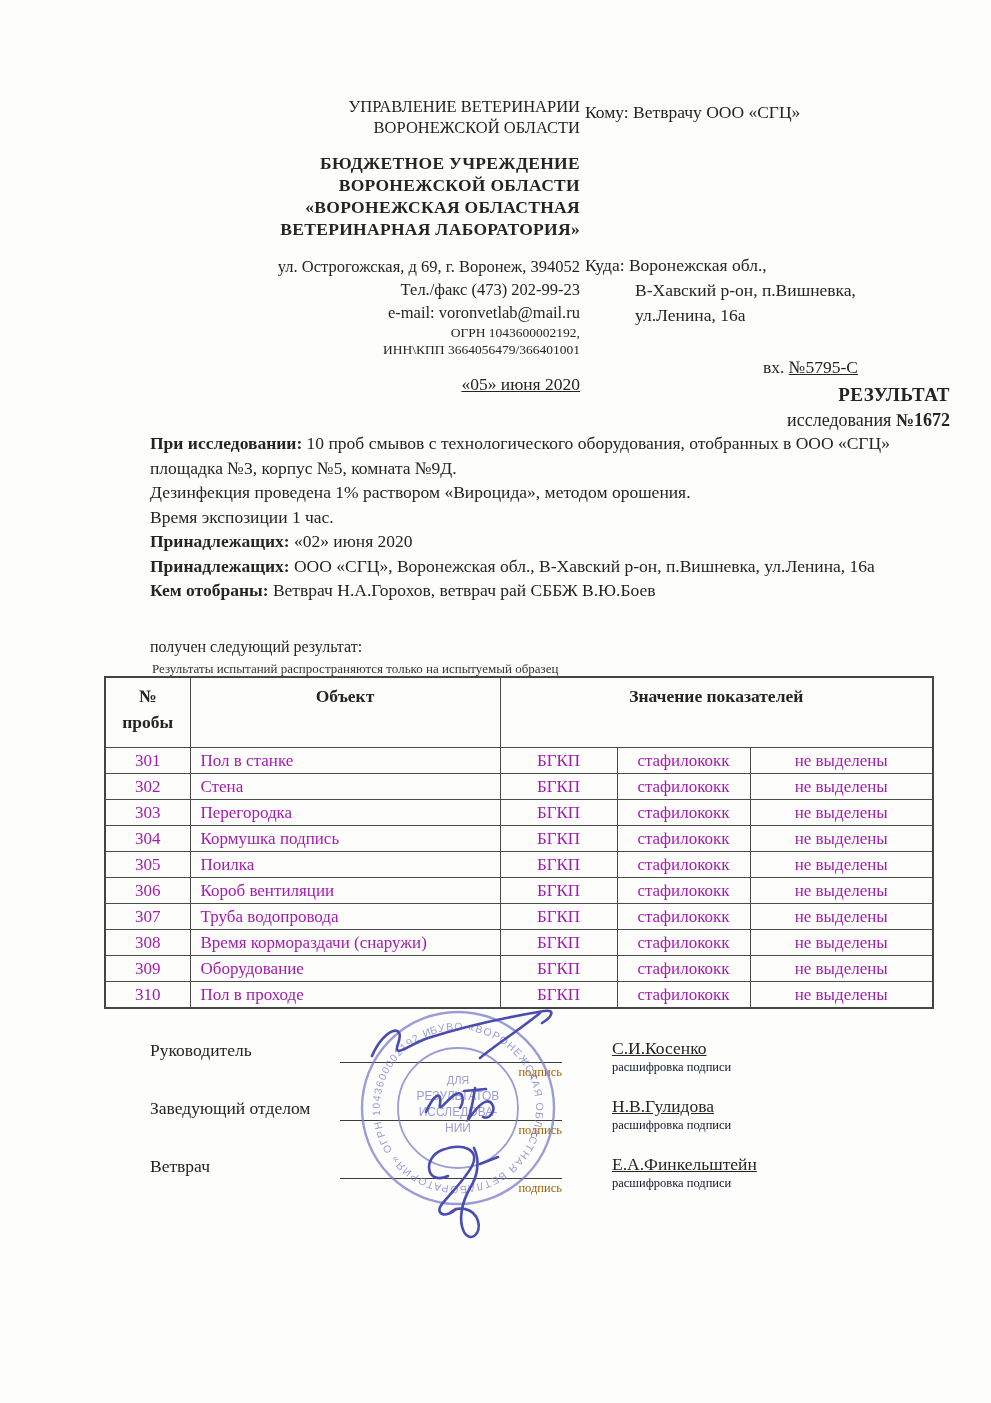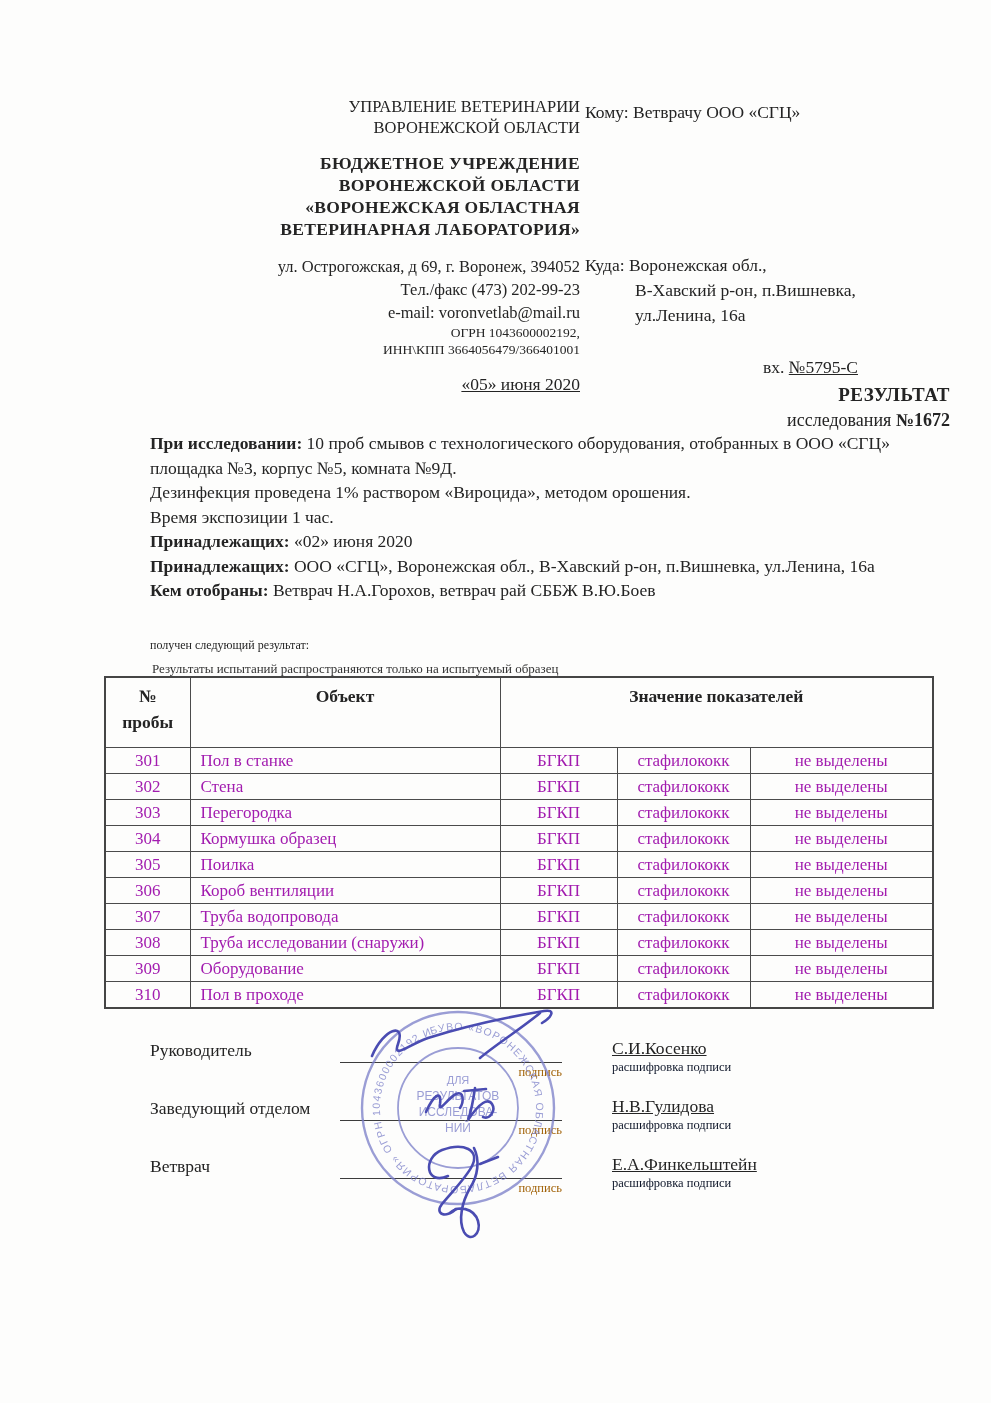--- a/index.html
+++ b/index.html
@@ -28,21 +28,21 @@
   .incoming .num{text-decoration:underline;}
   
   .doc-title{position:absolute;left:150px;top:384px;width:800px;text-align:right;}
   .doc-title .t1{font-weight:bold;font-size:19px;letter-spacing:.5px;}
   .doc-title .t2{font-size:18px;margin-top:4px;}
   .doc-title .t2 b{font-weight:bold;}
   
   .body-text{position:absolute;left:150px;top:431px;width:800px;font-size:17.5px;line-height:24.5px;}
   .body-text p{margin:0;}
   .body-text b{font-weight:bold;}
-  .result-intro{position:absolute;left:150px;top:638px;font-size:12px;}
+  .result-intro{position:absolute;left:150px;top:638px;font-size:16px;}
   .disclaimer{position:absolute;left:152px;top:661px;font-size:13px;color:#333;}
   
   .results-table{
     position:absolute;left:104px;top:676px;width:828px;
     border-collapse:collapse;table-layout:fixed;
     font-size:17px;
   }
   .results-table th,.results-table td{border:1px solid #4b4b4b;}
   .results-table{border:2px solid #454545;}
   .results-table thead th{
@@ -153,21 +153,21 @@
         </tr>
         <tr>
           <td class="c-num">303</td>
           <td class="c-object">Перегородка</td>
           <td class="c-ind1">БГКП</td>
           <td class="c-ind2">стафилококк</td>
           <td class="c-value">не выделены</td>
         </tr>
         <tr>
           <td class="c-num">304</td>
-          <td class="c-object">Кормушка образец</td>
+          <td class="c-object">Кормушка подпись</td>
           <td class="c-ind1">БГКП</td>
           <td class="c-ind2">стафилококк</td>
           <td class="c-value">не выделены</td>
         </tr>
         <tr>
           <td class="c-num">305</td>
           <td class="c-object">Поилка</td>
           <td class="c-ind1">БГКП</td>
           <td class="c-ind2">стафилококк</td>
           <td class="c-value">не выделены</td>
@@ -181,21 +181,21 @@
         </tr>
         <tr>
           <td class="c-num">307</td>
           <td class="c-object">Труба водопровода</td>
           <td class="c-ind1">БГКП</td>
           <td class="c-ind2">стафилококк</td>
           <td class="c-value">не выделены</td>
         </tr>
         <tr>
           <td class="c-num">308</td>
-          <td class="c-object">Труба исследовании (снаружи)</td>
+          <td class="c-object">Время кормораздачи (снаружи)</td>
           <td class="c-ind1">БГКП</td>
           <td class="c-ind2">стафилококк</td>
           <td class="c-value">не выделены</td>
         </tr>
         <tr>
           <td class="c-num">309</td>
           <td class="c-object">Оборудование</td>
           <td class="c-ind1">БГКП</td>
           <td class="c-ind2">стафилококк</td>
           <td class="c-value">не выделены</td>

